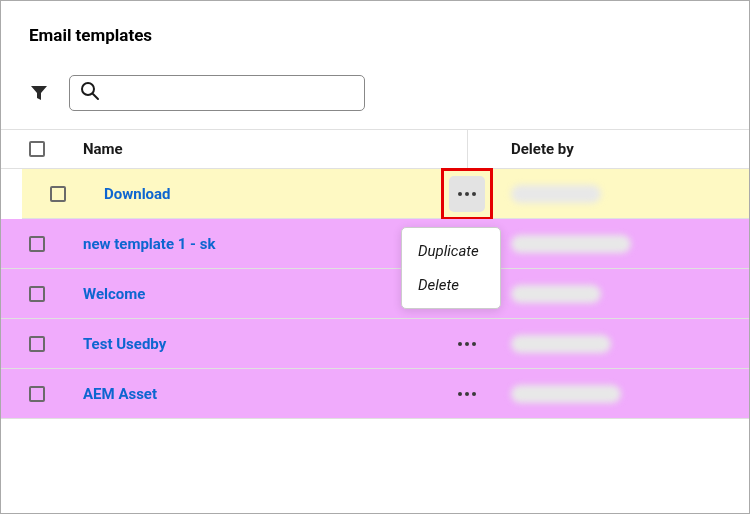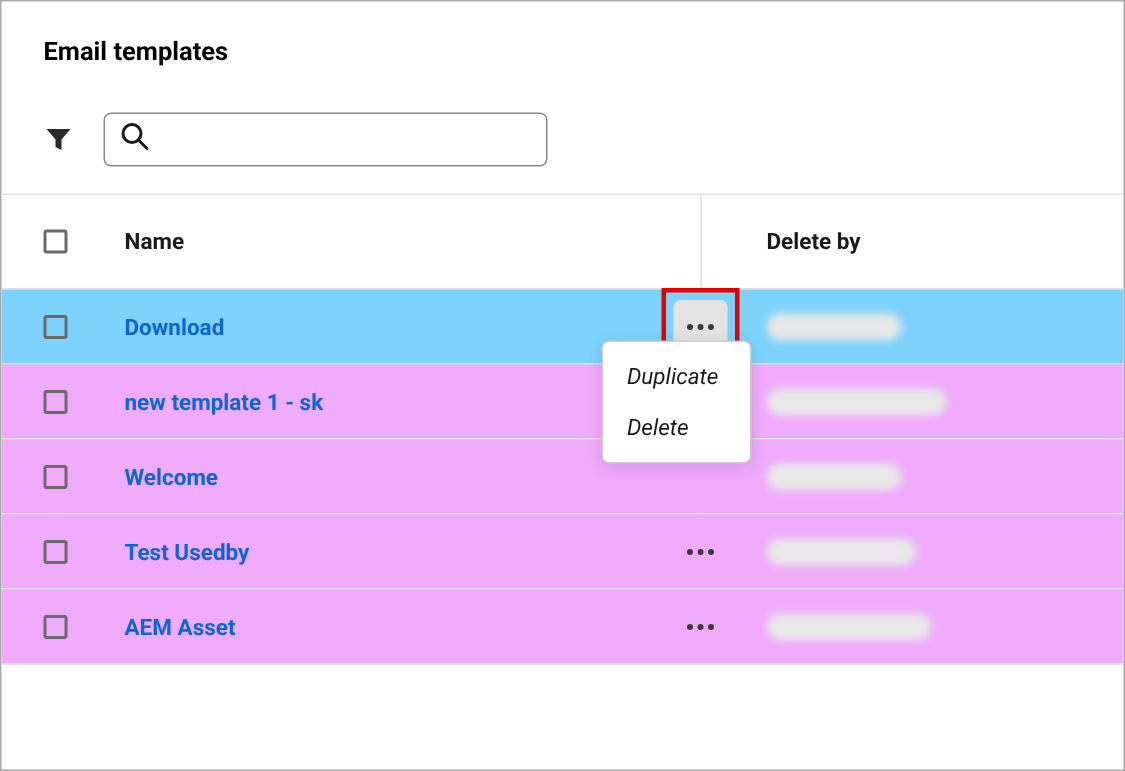--- a/index.html
+++ b/index.html
@@ -56,21 +56,21 @@
       font-size: 14px;
       height: 100%;
       background: transparent;
     }
     .table {
       width: 100%;
     }
     .table-header {
       display: flex;
       align-items: center;
-      height: 64px;
+      height: 40px;
       border-top: 1px solid #e0e0e0;
       border-bottom: 1px solid #e0e0e0;
       padding: 17px 28px;
     }
     .col-check {
       width: 54px;
       display: flex;
       align-items: center;
     }
     .col-name {
@@ -91,21 +91,22 @@
     .table-row {
       display: flex;
       align-items: center;
       height: 50px;
       border-bottom: 1px solid #e0e0e0;
       padding: 0 28px;
       background: #f0abfc;
       position: relative;
     }
     .table-row.highlighted {
-      background: #7dd3fc;
+      background: #fef9c3;
+      margin-left: 21px;
     }
     .checkbox-box {
       width: 16px;
       height: 16px;
       border: 2px solid #6a6a6a;
       border-radius: 2px;
       cursor: pointer;
     }
     .row-name {
       color: #0d66d0;

